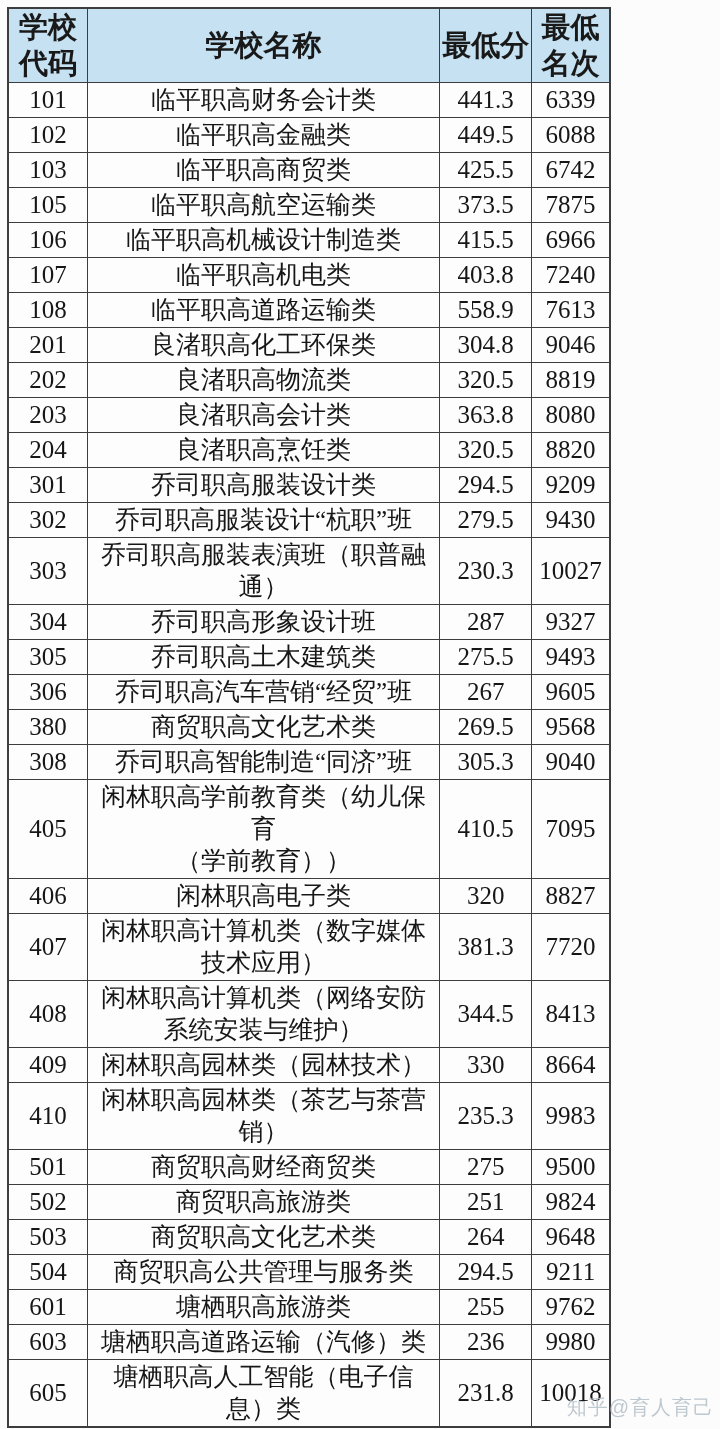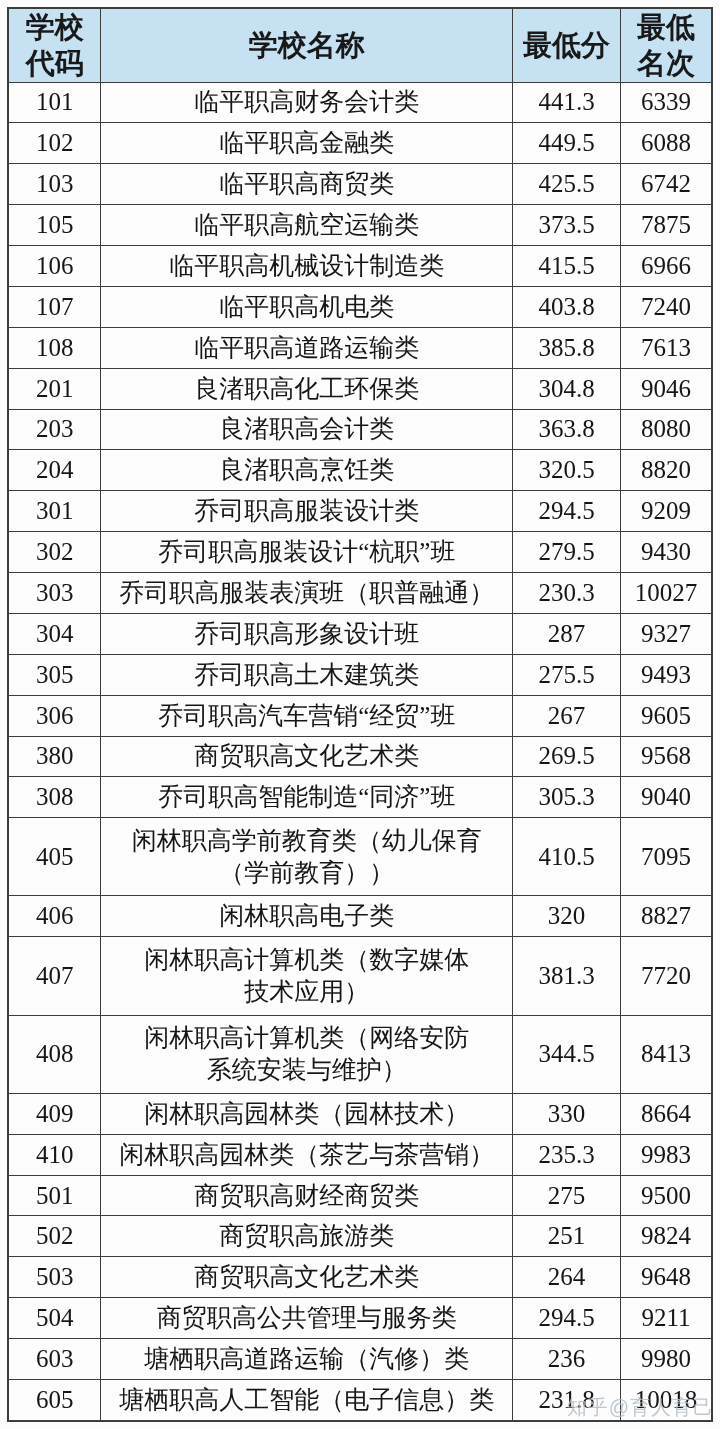--- a/index.html
+++ b/index.html
@@ -6,21 +6,21 @@
   html, body {
     width: 720px; height: 1429px;
     background: #fcfcfc;
     font-family: "Liberation Serif", "DejaVu Serif", serif;
     position: relative;
     overflow: hidden;
   }
   .table-wrap {
     position: absolute;
     left: 7px; top: 7px;
-    width: 706px; height: 1415px;
+    width: 604px; height: 1415px;
   }
   table {
     width: 100%; height: 100%;
     border-collapse: collapse;
     table-layout: fixed;
     border: 2px solid #3d3d3d;
     background: #fdfdfd;
   }
   th, td {
     border: 1px solid #3d3d3d;
@@ -122,32 +122,38 @@
   <tr>
     <td class="code-cell">107</td>
     <td class="name-cell">临平职高机电类</td>
     <td class="score-cell">403.8</td>
     <td class="rank-cell">7240</td>
   </tr>
 
   <tr>
     <td class="code-cell">108</td>
     <td class="name-cell">临平职高道路运输类</td>
-    <td class="score-cell">385.8</td>
+    <td class="score-cell">558.9</td>
     <td class="rank-cell">7613</td>
   </tr>
 
 
   <tr>
     <td class="code-cell">201</td>
     <td class="name-cell">良渚职高化工环保类</td>
     <td class="score-cell">304.8</td>
     <td class="rank-cell">9046</td>
   </tr>
 
+  <tr>
+    <td class="code-cell">202</td>
+    <td class="name-cell">良渚职高物流类</td>
+    <td class="score-cell">320.5</td>
+    <td class="rank-cell">8819</td>
+  </tr>
 
   <tr>
     <td class="code-cell">203</td>
     <td class="name-cell">良渚职高会计类</td>
     <td class="score-cell">363.8</td>
     <td class="rank-cell">8080</td>
   </tr>
 
   <tr>
     <td class="code-cell">204</td>
@@ -278,20 +284,26 @@
     <td class="rank-cell">9648</td>
   </tr>
 
   <tr>
     <td class="code-cell">504</td>
     <td class="name-cell">商贸职高公共管理与服务类</td>
     <td class="score-cell">294.5</td>
     <td class="rank-cell">9211</td>
   </tr>
 
+  <tr>
+    <td class="code-cell">601</td>
+    <td class="name-cell">塘栖职高旅游类</td>
+    <td class="score-cell">255</td>
+    <td class="rank-cell">9762</td>
+  </tr>
 
 
   <tr>
     <td class="code-cell">603</td>
     <td class="name-cell">塘栖职高道路运输（汽修）类</td>
     <td class="score-cell">236</td>
     <td class="rank-cell">9980</td>
   </tr>
 
 

